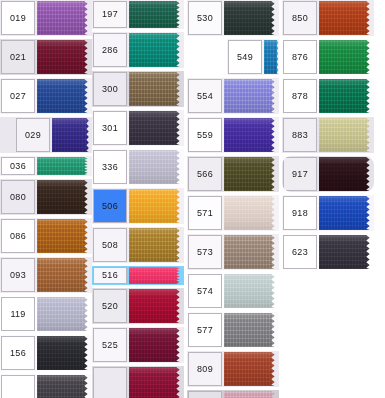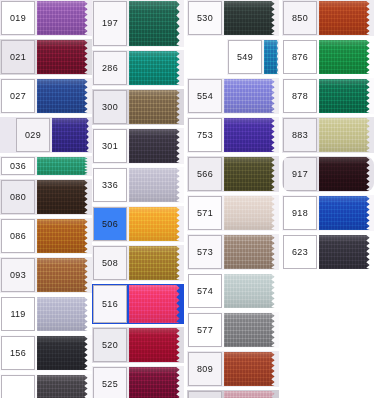--- a/index.html
+++ b/index.html
@@ -222,21 +222,21 @@
           <div class="ribbon">
             <div class="body" style="background: rgb(74, 70, 77);">
               <div class="weave"></div>
               <div class="sheen"></div>
             </div>
           </div>
         </div>
       </div>
     </div>
     <div class="column" style="left: 92px; width: 92px;">
-      <div class="swatch-row" style="height: 47px; background: rgb(242, 240, 244);">
+      <div class="swatch-row" style="height: 29px; background: rgb(242, 240, 244);">
         <div class="label-cell" style="background: rgb(249, 247, 250);">
           <span class="label-text">197</span>
         </div>
         <div class="ribbon-cell">
           <div class="ribbon">
             <div class="body" style="background: rgb(29, 107, 85);">
               <div class="weave"></div>
               <div class="sheen"></div>
             </div>
           </div>
@@ -313,21 +313,21 @@
         </div>
         <div class="ribbon-cell">
           <div class="ribbon">
             <div class="body" style="background: rgb(176, 138, 48);">
               <div class="weave"></div>
               <div class="sheen"></div>
             </div>
           </div>
         </div>
       </div>
-      <div class="swatch-row" style="height: 40px; background: #1d4ed8;">
+      <div class="swatch-row" style="height: 19px; background: #7dd3fc;">
         <div class="label-cell" style="background: rgb(248, 246, 250);">
           <span class="label-text">516</span>
         </div>
         <div class="ribbon-cell">
           <div class="ribbon">
             <div class="body" style="background: rgb(245, 58, 118);">
               <div class="weave"></div>
               <div class="sheen"></div>
             </div>
           </div>
@@ -406,21 +406,21 @@
           <div class="ribbon">
             <div class="body" style="background: rgb(143, 143, 224);">
               <div class="weave"></div>
               <div class="sheen"></div>
             </div>
           </div>
         </div>
       </div>
       <div class="swatch-row" style="height: 36px; background: rgb(243, 241, 245);">
         <div class="label-cell" style="background: rgb(255, 255, 255);">
-          <span class="label-text">753</span>
+          <span class="label-text">559</span>
         </div>
         <div class="ribbon-cell">
           <div class="ribbon">
             <div class="body" style="background: rgb(74, 48, 168);">
               <div class="weave"></div>
               <div class="sheen"></div>
             </div>
           </div>
         </div>
       </div>

